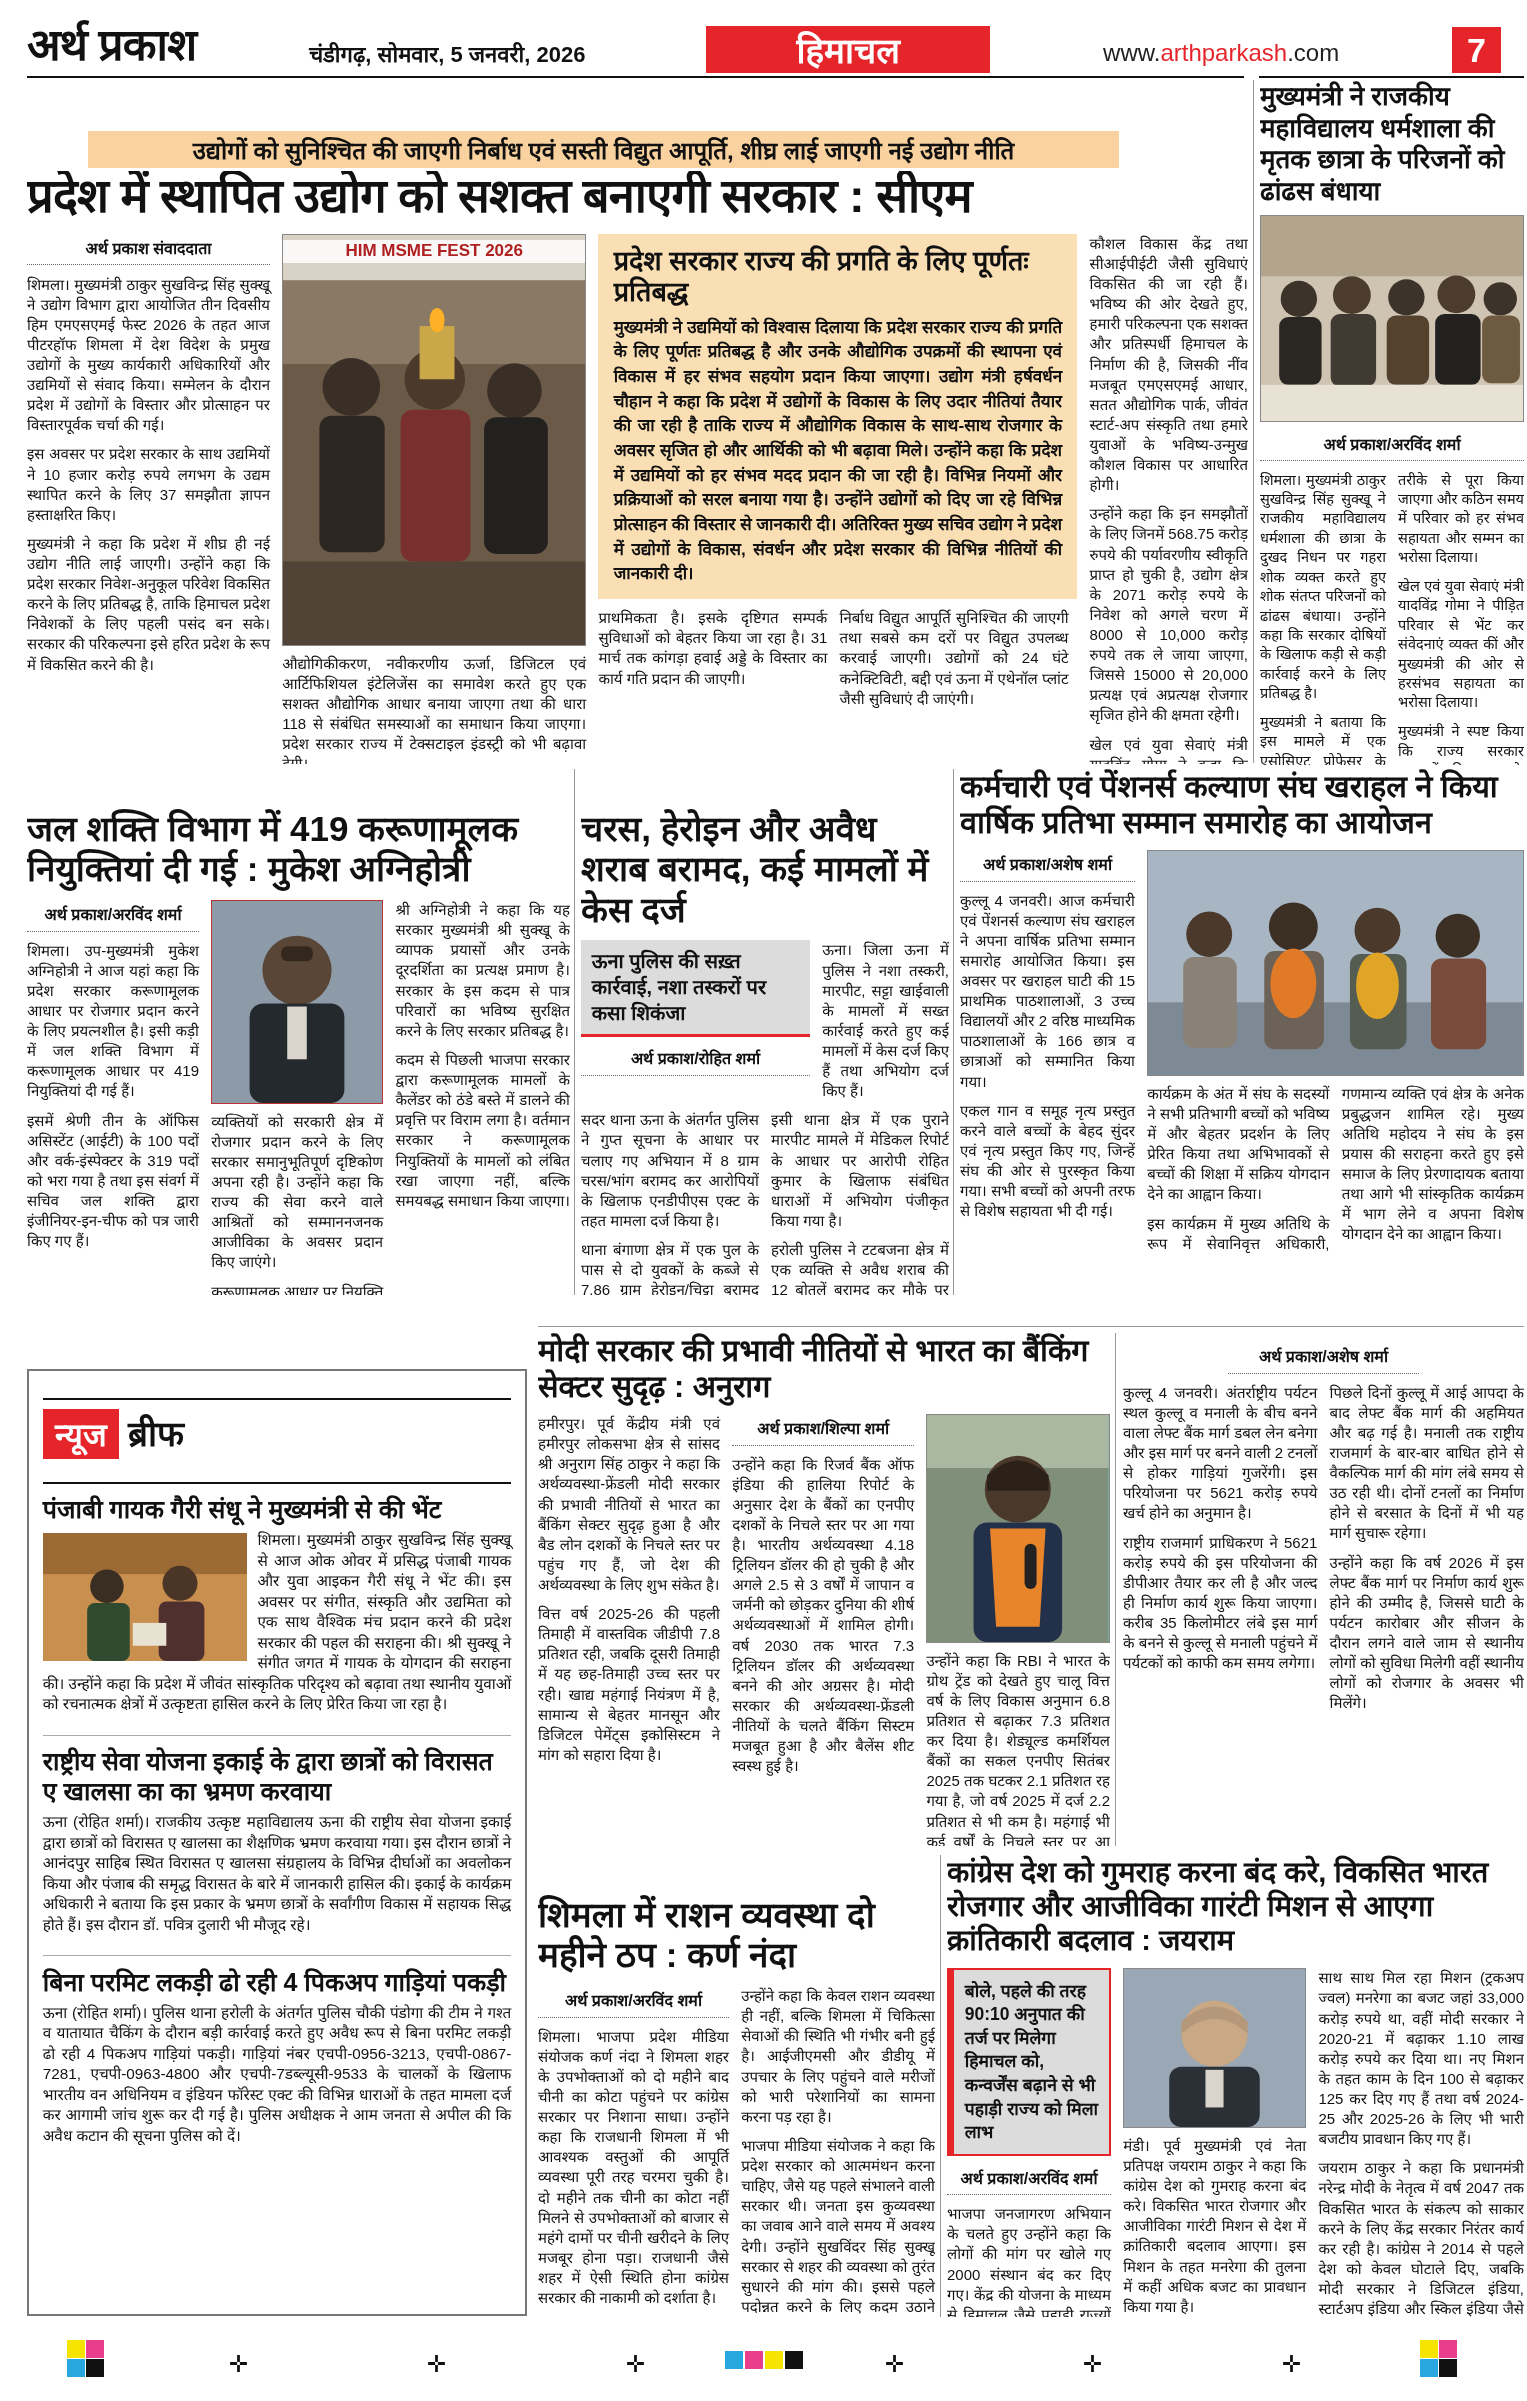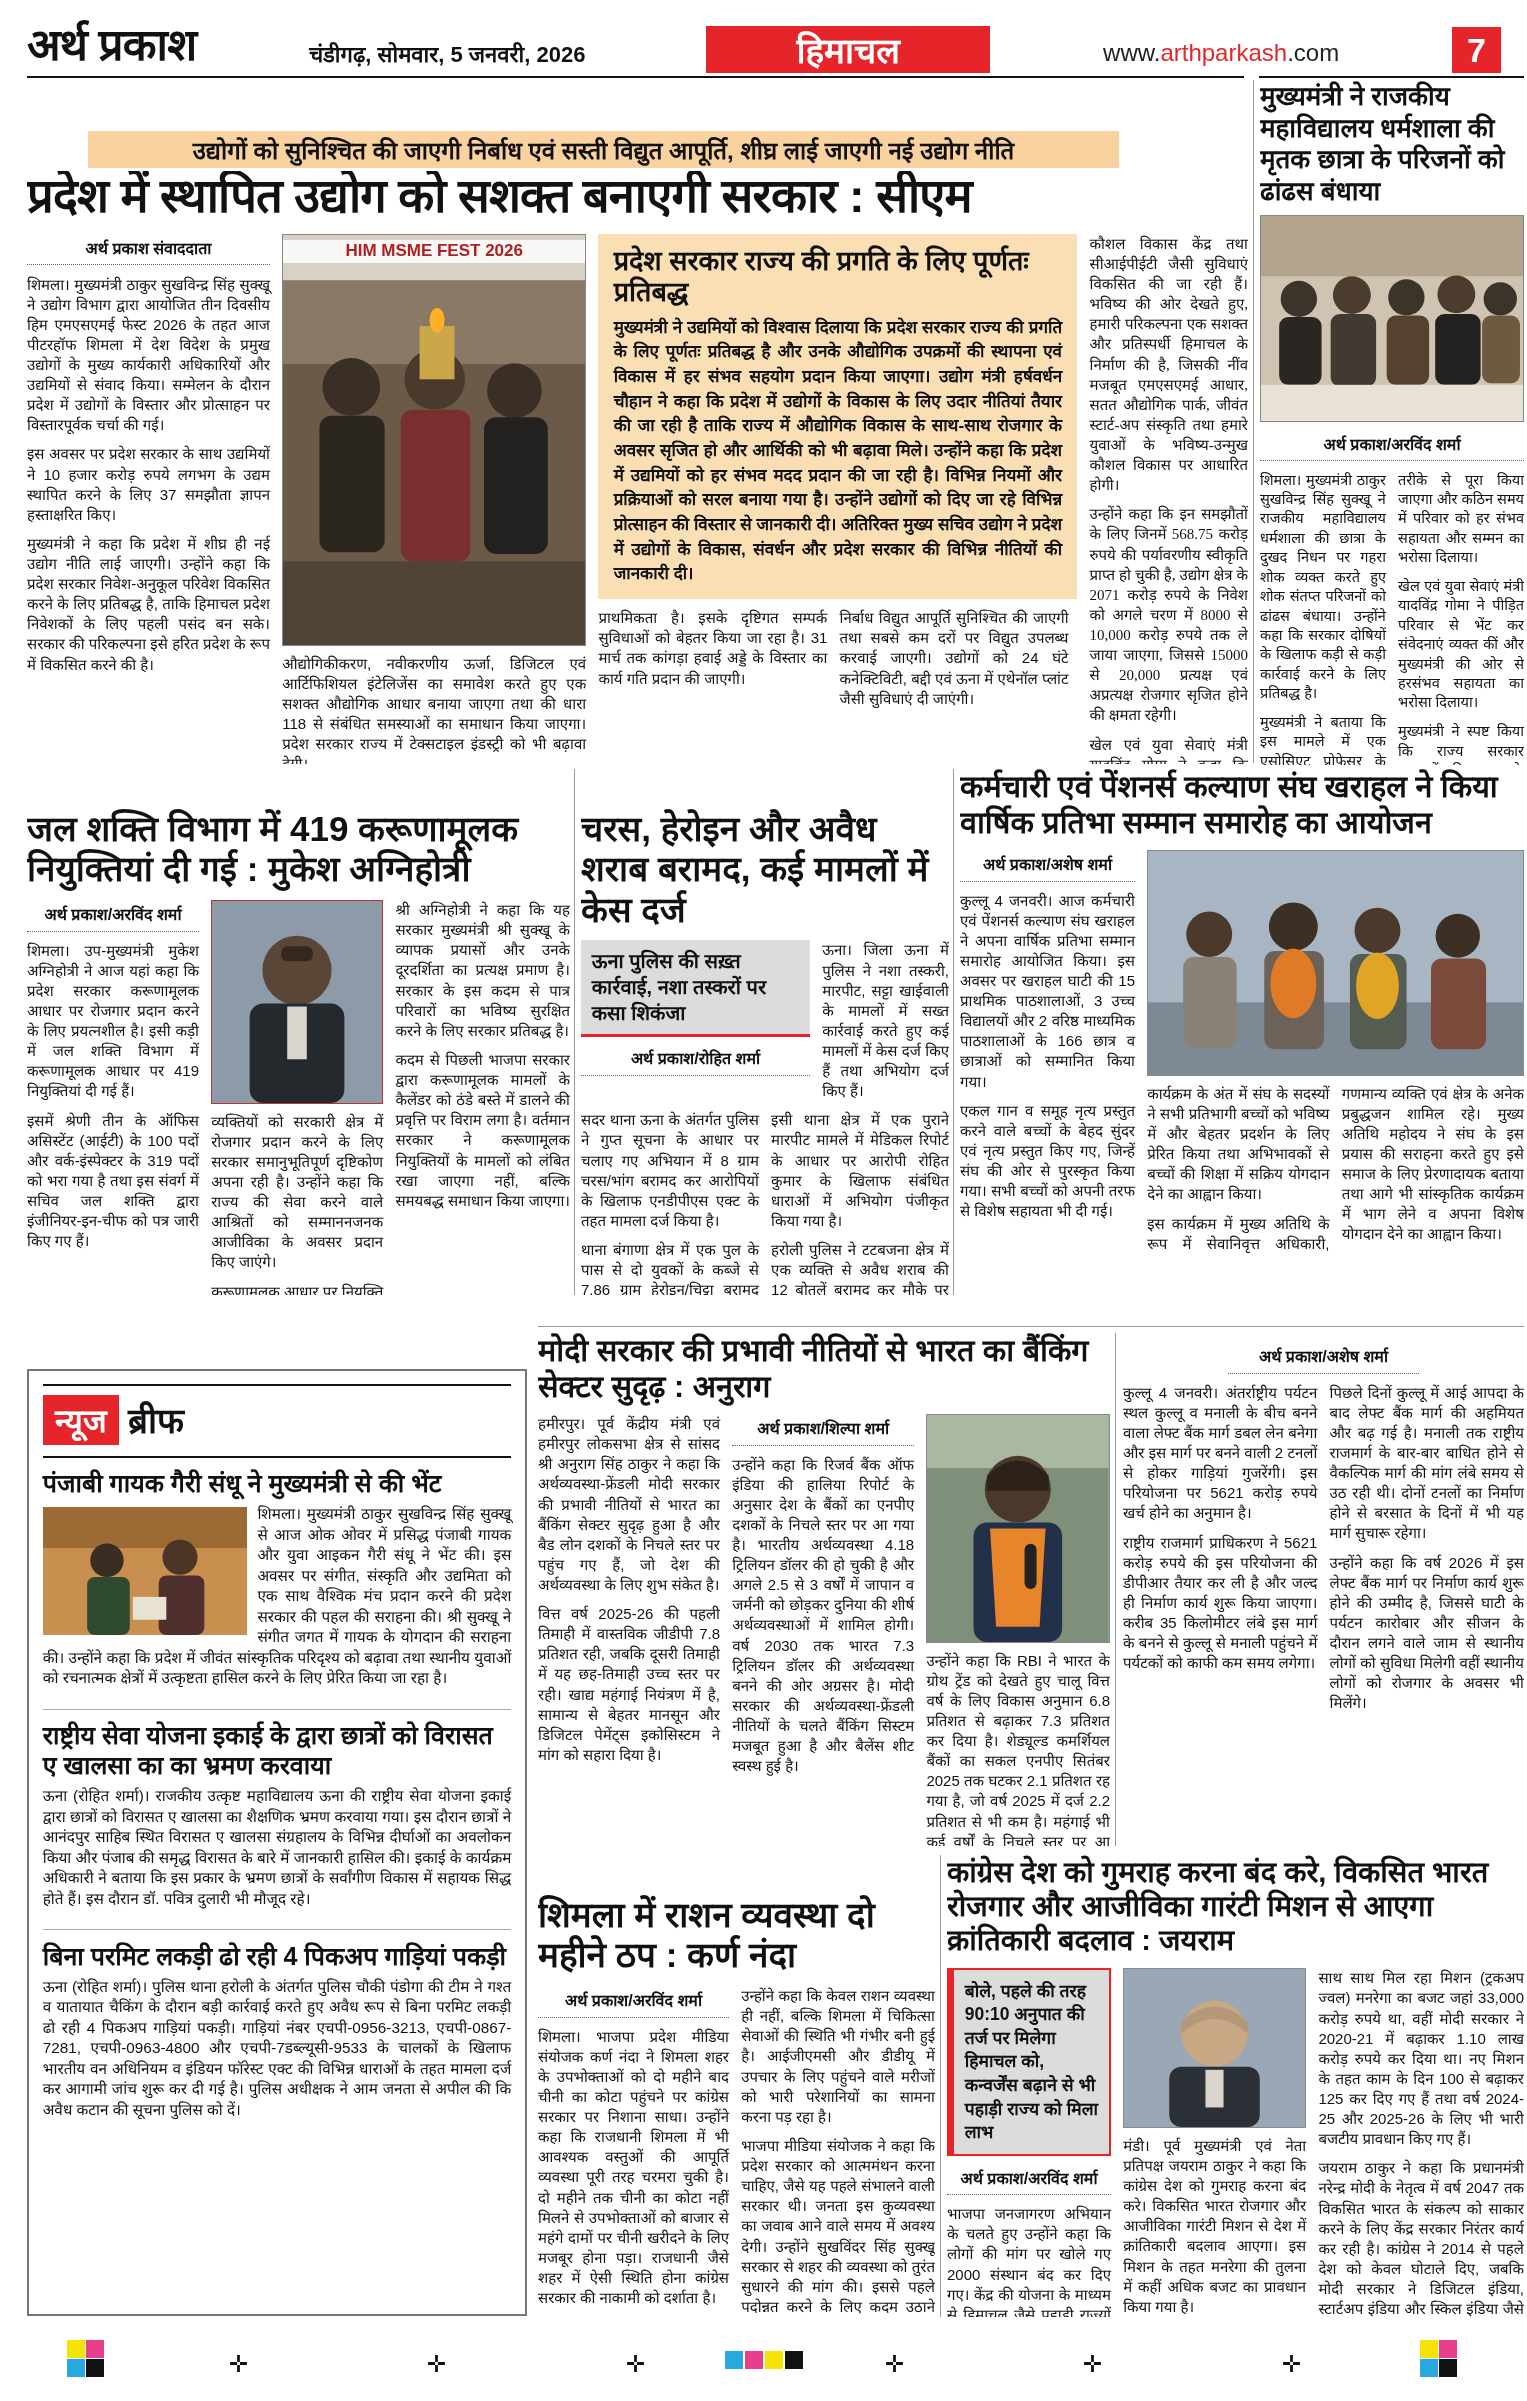--- a/index.html
+++ b/index.html
@@ -38,21 +38,21 @@
 
   .peach-box { background:#fbdfb4; padding:12.2px 15.3px; }
   .peach-box .pb-title { font-size:27px; font-weight:800; text-align:left; margin-bottom:7.6px; line-height:1.15; }
   .peach-box .pb-body { font-size:17px; font-weight:600; line-height:1.45; text-align:justify; }
 
   .graybox { background:#dcdcdc; padding:7.6px 10.7px; font-size:20px; font-weight:700; line-height:1.3; border-bottom:3.1px solid #e6252b; }
 
   .quotebox { background:#dcdcdc; border:2.3px solid #e6252b; border-left:7.6px solid #e6252b; padding:9.2px 10.7px; font-size:17.5px; font-weight:700; line-height:1.35; margin-bottom:7.6px; }
 
   .nb-box { border:2.3px solid #777; padding:12.2px 13.7px; }
-  .nb-logo { display:flex; align-items:center; border-bottom:2.3px solid #111; padding-bottom:11px; margin-bottom:10.7px; margin-top:1px; border-top:2.3px solid #111; padding-top:9.2px; }
+  .nb-logo { display:flex; border-bottom:2.3px solid #111; padding-bottom:23px; margin-bottom:10.7px; margin-top:15px; border-top:2.3px solid #111; padding-top:9.2px; }
   .nb-red { background:#e6252b; color:#fff; font-size:32px; font-weight:800; padding:3.1px 12.2px; }
   .nb-black { font-size:35px; font-weight:800; margin-left:9.2px; }
   .nb-item { border-bottom:0.8px solid #aaa; padding-bottom:10.7px; margin-bottom:10.7px; }
   .nb-item:last-child { border-bottom:none; }
   .nb-h { font-size:25px; font-weight:800; line-height:1.2; margin-bottom:6.1px; }
   .nb-photo { float:left; width:204px; height:128px; margin:3.1px 10.7px 4.6px 0; }
 
   .marks { top:2340px; left:0; width:1527px; height:53px; }
   .sq { display:inline-block; width:18.3px; height:18.3px; }
   .plus { position:absolute; top:10.7px; font-size:23px; color:#111; font-weight:400; }
@@ -107,21 +107,21 @@
       <div style="width:479px; flex:none;">
         <div class="peach-box">
           <div class="pb-title">प्रदेश सरकार राज्य की प्रगति के लिए पूर्णतः प्रतिबद्ध</div>
           <div class="pb-body">मुख्यमंत्री ने उद्यमियों को विश्वास दिलाया कि प्रदेश सरकार राज्य की प्रगति के लिए पूर्णतः प्रतिबद्ध है और उनके औद्योगिक उपक्रमों की स्थापना एवं विकास में हर संभव सहयोग प्रदान किया जाएगा। उद्योग मंत्री हर्षवर्धन चौहान ने कहा कि प्रदेश में उद्योगों के विकास के लिए उदार नीतियां तैयार की जा रही है ताकि राज्य में औद्योगिक विकास के साथ-साथ रोजगार के अवसर सृजित हो और आर्थिकी को भी बढ़ावा मिले। उन्होंने कहा कि प्रदेश में उद्यमियों को हर संभव मदद प्रदान की जा रही है। विभिन्न नियमों और प्रक्रियाओं को सरल बनाया गया है। उन्होंने उद्योगों को दिए जा रहे विभिन्न प्रोत्साहन की विस्तार से जानकारी दी। अतिरिक्त मुख्य सचिव उद्योग ने प्रदेश में उद्योगों के विकास, संवर्धन और प्रदेश सरकार की विभिन्न नीतियों की जानकारी दी।</div>
         </div>
         <div class="row" style="margin-top:9.2px;">
           <p class="body" style="width:229px; flex:none;">प्राथमिकता है। इसके दृष्टिगत सम्पर्क सुविधाओं को बेहतर किया जा रहा है। 31 मार्च तक कांगड़ा हवाई अड्डे के विस्तार का कार्य गति प्रदान की जाएगी।</p>
           <p class="body" style="width:229px; flex:none;">निर्बाध विद्युत आपूर्ति सुनिश्चित की जाएगी तथा सबसे कम दरों पर विद्युत उपलब्ध करवाई जाएगी। उद्योगों को 24 घंटे कनेक्टिविटी, बद्दी एवं ऊना में एथेनॉल प्लांट जैसी सुविधाएं दी जाएंगी।</p>
         </div>
       </div>
-      <div style="flex:1;font-family:Liberation Serif, serif;">
+      <div style="flex:1;">
         <p class="body">कौशल विकास केंद्र तथा सीआईपीईटी जैसी सुविधाएं विकसित की जा रही हैं। भविष्य की ओर देखते हुए, हमारी परिकल्पना एक सशक्त और प्रतिस्पर्धी हिमाचल के निर्माण की है, जिसकी नींव मजबूत एमएसएमई आधार, सतत औद्योगिक पार्क, जीवंत स्टार्ट-अप संस्कृति तथा हमारे युवाओं के भविष्य-उन्मुख कौशल विकास पर आधारित होगी।</p>
         <p class="body">उन्होंने कहा कि इन समझौतों के लिए जिनमें 568.75 करोड़ रुपये की पर्यावरणीय स्वीकृति प्राप्त हो चुकी है, उद्योग क्षेत्र के 2071 करोड़ रुपये के निवेश को अगले चरण में 8000 से 10,000 करोड़ रुपये तक ले जाया जाएगा, जिससे 15000 से 20,000 प्रत्यक्ष एवं अप्रत्यक्ष रोजगार सृजित होने की क्षमता रहेगी।</p>
         <p class="body">खेल एवं युवा सेवाएं मंत्री यादविंद्र गोमा ने कहा कि मुख्यमंत्री ने स्पष्ट किया कि राज्य सरकार उद्योगों का हरसंभव सहयोग करेगी, चाहे उनका किसी भी क्षेत्र में अनुभव रहा हो।</p>
       </div>
     </div>
   </div>
 
   <div class="vr" style="left:1253px; top:80px; height:683px;"></div>
 
   <div class="abs" style="top:81px; left:1260px; width:264px; height:684px;">

